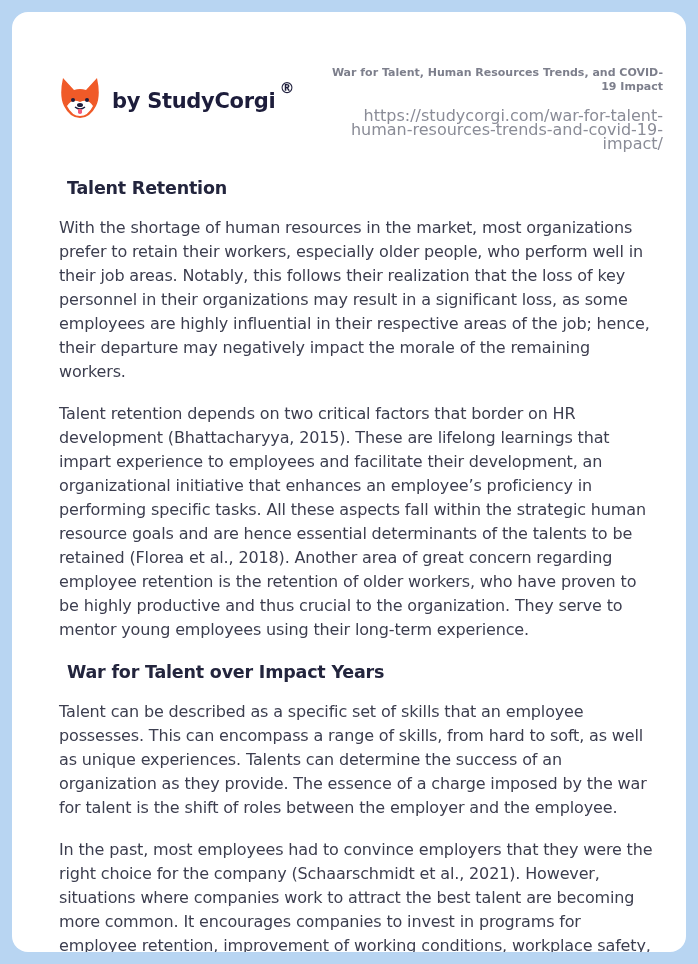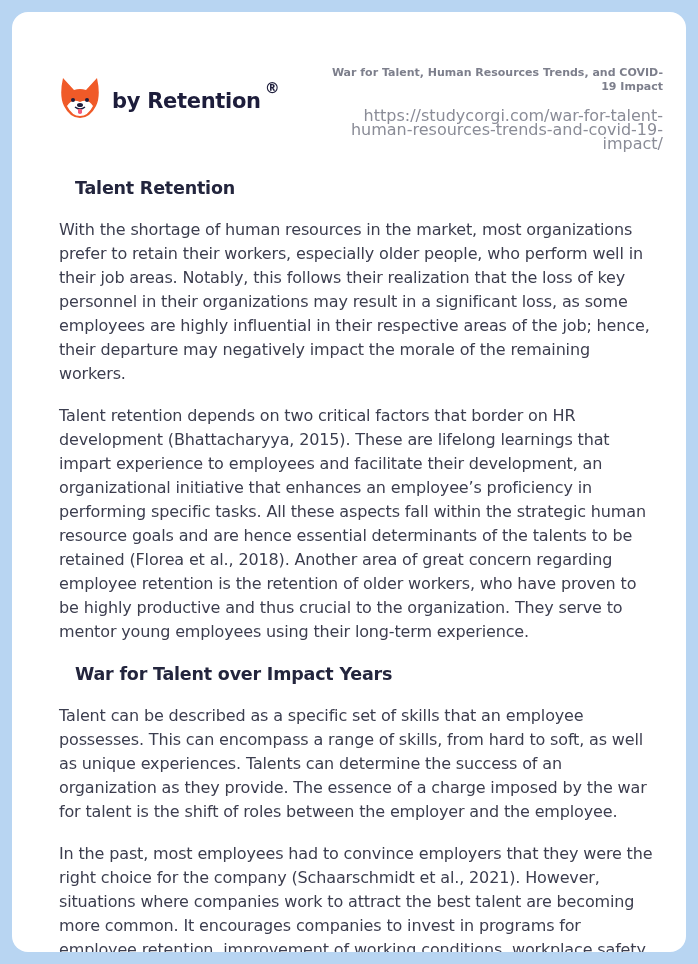--- a/index.html
+++ b/index.html
@@ -53,21 +53,21 @@
   .meta-url {
     font-family: "DejaVu Sans", sans-serif;
     font-size: 16px; line-height: 14px; margin-top: 15px;
     color: #8a8c97;
   }
   .content {
     position: absolute; left: 47px; top: 162px; width: 600px;
     color: #3c3e4f;
   }
   h2 {
-    margin: 16px; font-family: "DejaVu Sans", sans-serif;
+    margin: 8px; font-family: "DejaVu Sans", sans-serif;
     font-weight: bold; font-size: 17.5px; color: #23253d;
     line-height: 28px; letter-spacing: -0.2px;
   }
   p {
     margin: 0; font-family: "DejaVu Sans", sans-serif;
     font-size: 16px; line-height: 24px; color: #3c3e4f;
     letter-spacing: -0.15px;
   }
   .h-first { margin-top: 0; }
   .p-after-h { margin-top: 14px; }
@@ -84,21 +84,21 @@
         <svg width="40" height="44" viewBox="0 0 40 44">
           <path d="M3 2 L14 14 Q20 12 26 14 L37 2 Q41 20 36 30 Q30 42 20 42 Q10 42 4 30 Q-1 20 3 2 Z" fill="#f05a28"></path>
           <path d="M7 30 Q12 22 20 26 Q28 22 33 30 Q28 40 20 40 Q12 40 7 30 Z" fill="#ffffff"></path>
           <circle cx="13" cy="24" r="2" fill="#1d1d3b"></circle>
           <circle cx="27" cy="24" r="2" fill="#1d1d3b"></circle>
           <ellipse cx="20" cy="29" rx="3" ry="2" fill="#1d1d3b"></ellipse>
           <path d="M15 31 Q20 35 25 31" stroke="#1d1d3b" stroke-width="1.4" fill="none"></path>
           <path d="M18 33 L22 33 L22 37 Q20 39 18 37 Z" fill="#f05a7a"></path>
         </svg>
       </span>
-      <span class="brand">by Retention</span>
+      <span class="brand">by StudyCorgi</span>
       <span class="reg">®</span>
     </div>
     <div class="meta">
       <div class="meta-title">War for Talent, Human Resources Trends, and COVID-19 Impact</div>
       <div class="meta-url">https://studycorgi.com/war-for-talent-human-resources-trends-and-covid-19-impact/</div>
     </div>
   </div>
 
   <div class="content">
     <h2 class="h-first">Talent Retention</h2>

